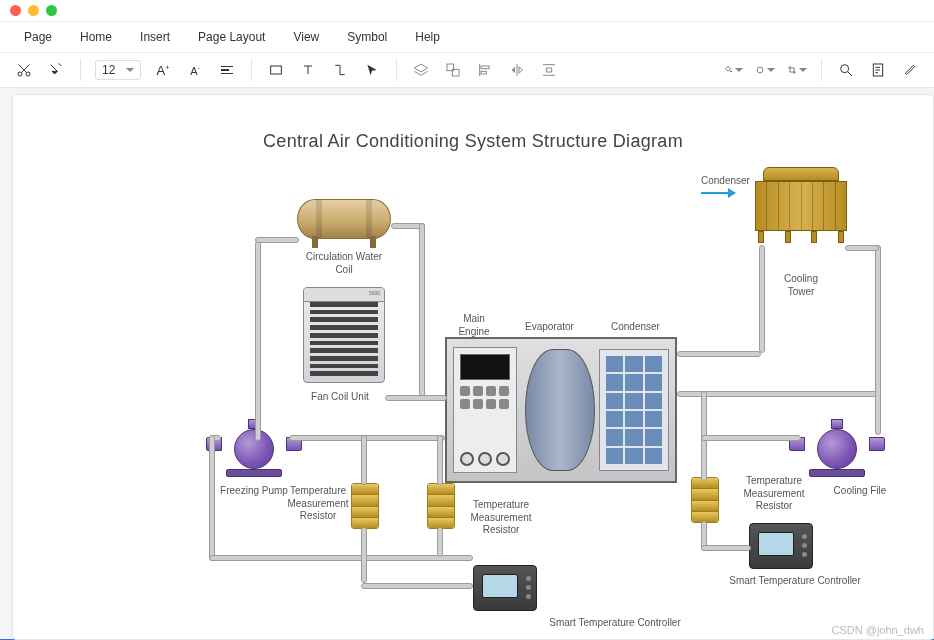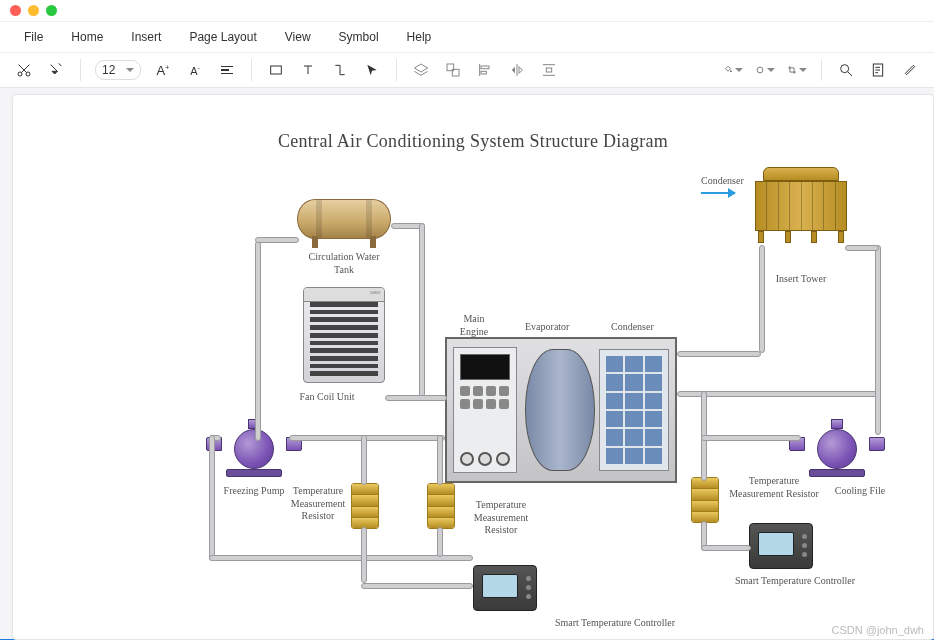--- a/index.html
+++ b/index.html
@@ -27,30 +27,30 @@
   .menubar span { padding: 4px 14px; cursor:default; }
 
   
   .ribbon { display:flex; align-items:center; gap: 8px; padding: 6px 14px; background:#fff; border-bottom:1px solid #e5e5e5; justify-content:space-between; }
   .rgroup { display:flex; align-items:center; gap: 12px; }
   .vsep { width:1px; height:22px; background:#e5e5e5; margin: 0 2px; }
   .ibtn { width:20px; height:20px; display:flex; align-items:center; justify-content:center; cursor:pointer; }
   .ibtn svg { width:16px; height:16px; stroke:#333; stroke-width:1.5; fill:none; }
   .ibtn.ghost svg { stroke:#888; }
   .combo { border:1px solid #ddd; border-radius:3px; padding:2px 6px; display:flex; align-items:center; gap:6px; min-width: 110px; justify-content:space-between; background:#fff; }
-  .combo.small { min-width: 46px; border-radius: 9px; }
+  .combo.small { min-width: 46px; }
   .caret { width:0; height:0; border-left:4px solid transparent; border-right:4px solid transparent; border-top:4px solid #888; }
   .Aa { font-size:13px; }
   .Aa sup { font-size:7px; }
   .aline { display:flex; flex-direction:column; gap:2px; }
   .aline div { width:12px; height:1.5px; background:#333; }
 
   
   .workspace { position:absolute; top: 94px; left: 12px; right: 0; bottom: 0; background:#fff; border:1px solid #e5e5e5; border-radius:4px; box-shadow: 0 1px 3px rgba(0,0,0,0.06); overflow:hidden; }
-  .workspace .inner { position:relative; width:100%; height:100%;font-family:Liberation Serif, serif; }
+  .workspace .inner { position:relative; width:100%; height:100%; }
   .title { position:absolute; left:0; right:0; top: 36px; text-align:center; font-size:18px; font-weight: 500; color:#444; letter-spacing: .3px; }
   .label { position:absolute; font-size:10px; color:#555; text-align:center; line-height:1.25; }
 
   
   .pipe { position:absolute; background:#cfcfd1; border:1px solid #9b9b9d; border-radius:4px; }
   .h { height:6px; }
   .v { width:6px; }
 
   
   .pump { position:absolute; width:72px; height:70px; }
@@ -117,21 +117,21 @@
 </head>
 <body>
 
 <div class="titlebar">
   <div class="tdot red"></div>
   <div class="tdot yel"></div>
   <div class="tdot grn"></div>
 </div>
 
 <div class="menubar">
-  <span>File</span>
+  <span>Page</span>
   <span>Home</span>
   <span>Insert</span>
   <span>Page Layout</span>
   <span>View</span>
   <span>Symbol</span>
   <span>Help</span>
 </div>
 
 <div class="ribbon">
   <div class="rgroup">
@@ -282,49 +282,49 @@
           <i></i>
           <i></i>
         </div>
       <div class="legs">
           <i></i>
           <i></i>
           <i></i>
           <i></i>
         </div>
     </div>
-    <div class="label" style="top:178px; left:758px; width:60px;">Insert Tower</div>
+    <div class="label" style="top:178px; left:758px; width:60px;">Cooling Tower</div>
 
     <div class="tank" style="top:104px; left:284px;">
       <div class="band b1"></div>
         <div class="band b2"></div>
       <div class="stands">
           <i></i>
           <i></i>
         </div>
     </div>
     <div class="label" style="top:156px; left:292px; width:78px; white-space:pre-line;">Circulation Water
-Tank</div>
+Coil</div>
 
     <div class="fcoil" style="top:192px; left:290px;">
       <div class="head">5000</div>
       <div class="grill">
           <i></i>
           <i></i>
           <i></i>
           <i></i>
           <i></i>
           <i></i>
           <i></i>
           <i></i>
           <i></i>
           <i></i>
         </div>
     </div>
-    <div class="label" style="top:296px; left:283px; width:62px;">Fan Coil Unit</div>
+    <div class="label" style="top:296px; left:296px; width:62px;">Fan Coil Unit</div>
 
     <div class="engine" style="top:242px; left:432px;">
       <div class="panel">
         <div class="scr"></div>
         <div class="btns">
             <i></i>
             <i></i>
             <i></i>
             <i></i>
             <i></i>

